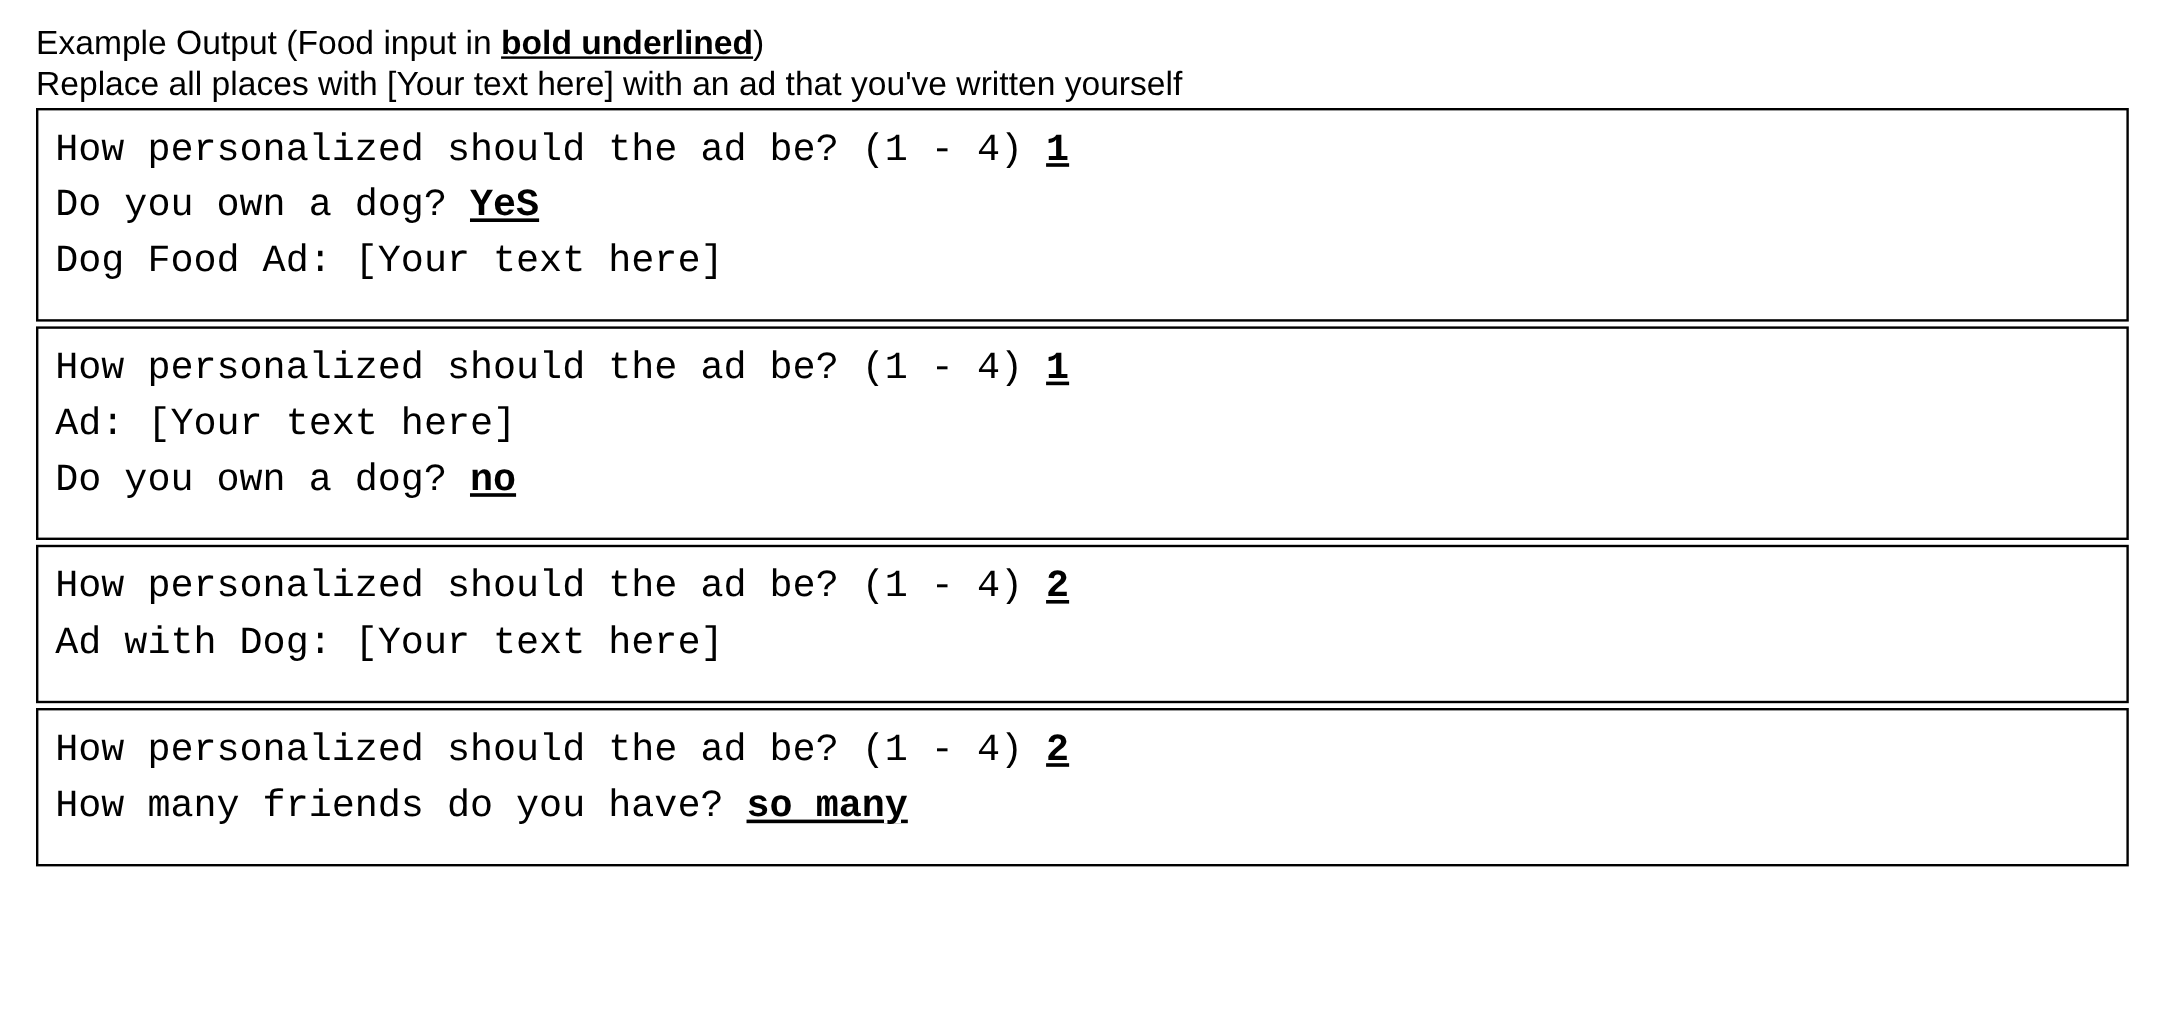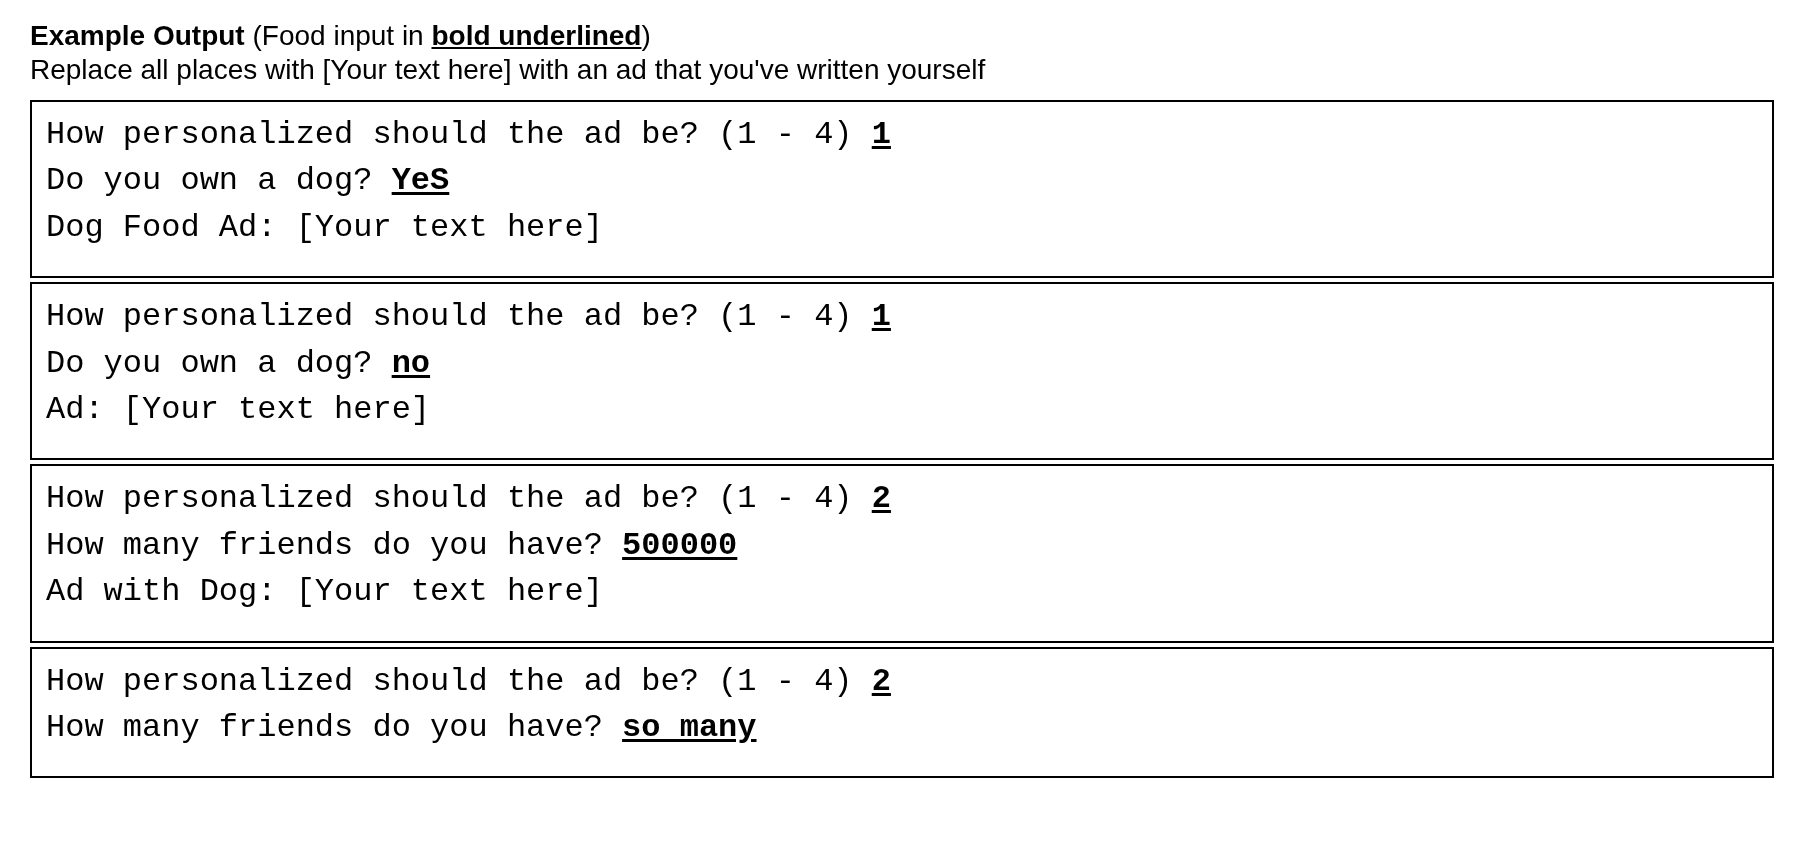--- a/index.html
+++ b/index.html
@@ -6,24 +6,24 @@
     margin: 0;
     padding: 20px 30px;
     font-family: Arial, Helvetica, sans-serif;
     font-size: 28px;
     color: #000;
     background: #fff;
   }
   .heading-line {
     margin-bottom: 2px;
   }
-  .bold { font-weight: bold; text-align: center; }
+  .bold { font-weight: normal; text-align: center; }
   .bold-underline { font-weight: bold; text-decoration: underline; text-align: right; }
   .instruction {
-    margin-bottom: 14px;
+    margin-bottom: 4px;
   }
   .example-box {
     border: 2px solid #000;
     padding: 10px 14px 25px 14px;
     margin-bottom: 4px;
     font-family: "Courier New", Courier, monospace;
     font-size: 32px;
     line-height: 1.45;
     white-space: pre;
   }
@@ -37,16 +37,16 @@
 <body>
 
 <div class="heading-line">
   <span class="bold">Example Output</span><span> (Food input in </span><span class="bold-underline">bold underlined</span><span>)</span>
 </div>
 
 <div class="instruction">Replace all places with [Your text here] with an ad that you've written yourself</div>
 
 <div id="examples-container">
     <div class="example-box"><div><span>How personalized should the ad be? (1 - 4) </span><span class="user-input">1</span></div><div><span>Do you own a dog? </span><span class="user-input">YeS</span></div><div><span>Dog Food Ad: [Your text here]</span></div></div>
-    <div class="example-box"><div><span>How personalized should the ad be? (1 - 4) </span><span class="user-input">1</span></div><div><span>Do you own a dog? </span><span class="user-input">no</span></div><div><span>Ad: [Your text here]</span></div></div>
-    <div class="example-box"><div><span>How personalized should the ad be? (1 - 4) </span><span class="user-input">2</span></div><div><span>How many friends do you have? </span><span class="user-input">500000</span></div><div><span>Ad with Dog: [Your text here]</span></div></div>
+    <div class="example-box"><div><span>How personalized should the ad be? (1 - 4) </span><span class="user-input">1</span></div><div><span>Ad: [Your text here]</span></div><div><span>Do you own a dog? </span><span class="user-input">no</span></div></div>
+    <div class="example-box"><div><span>How personalized should the ad be? (1 - 4) </span><span class="user-input">2</span></div><div><span>Ad with Dog: [Your text here]</span></div></div>
     <div class="example-box"><div><span>How personalized should the ad be? (1 - 4) </span><span class="user-input">2</span></div><div><span>How many friends do you have? </span><span class="user-input">so many</span></div></div>
   </div>
 
 </body></html>

